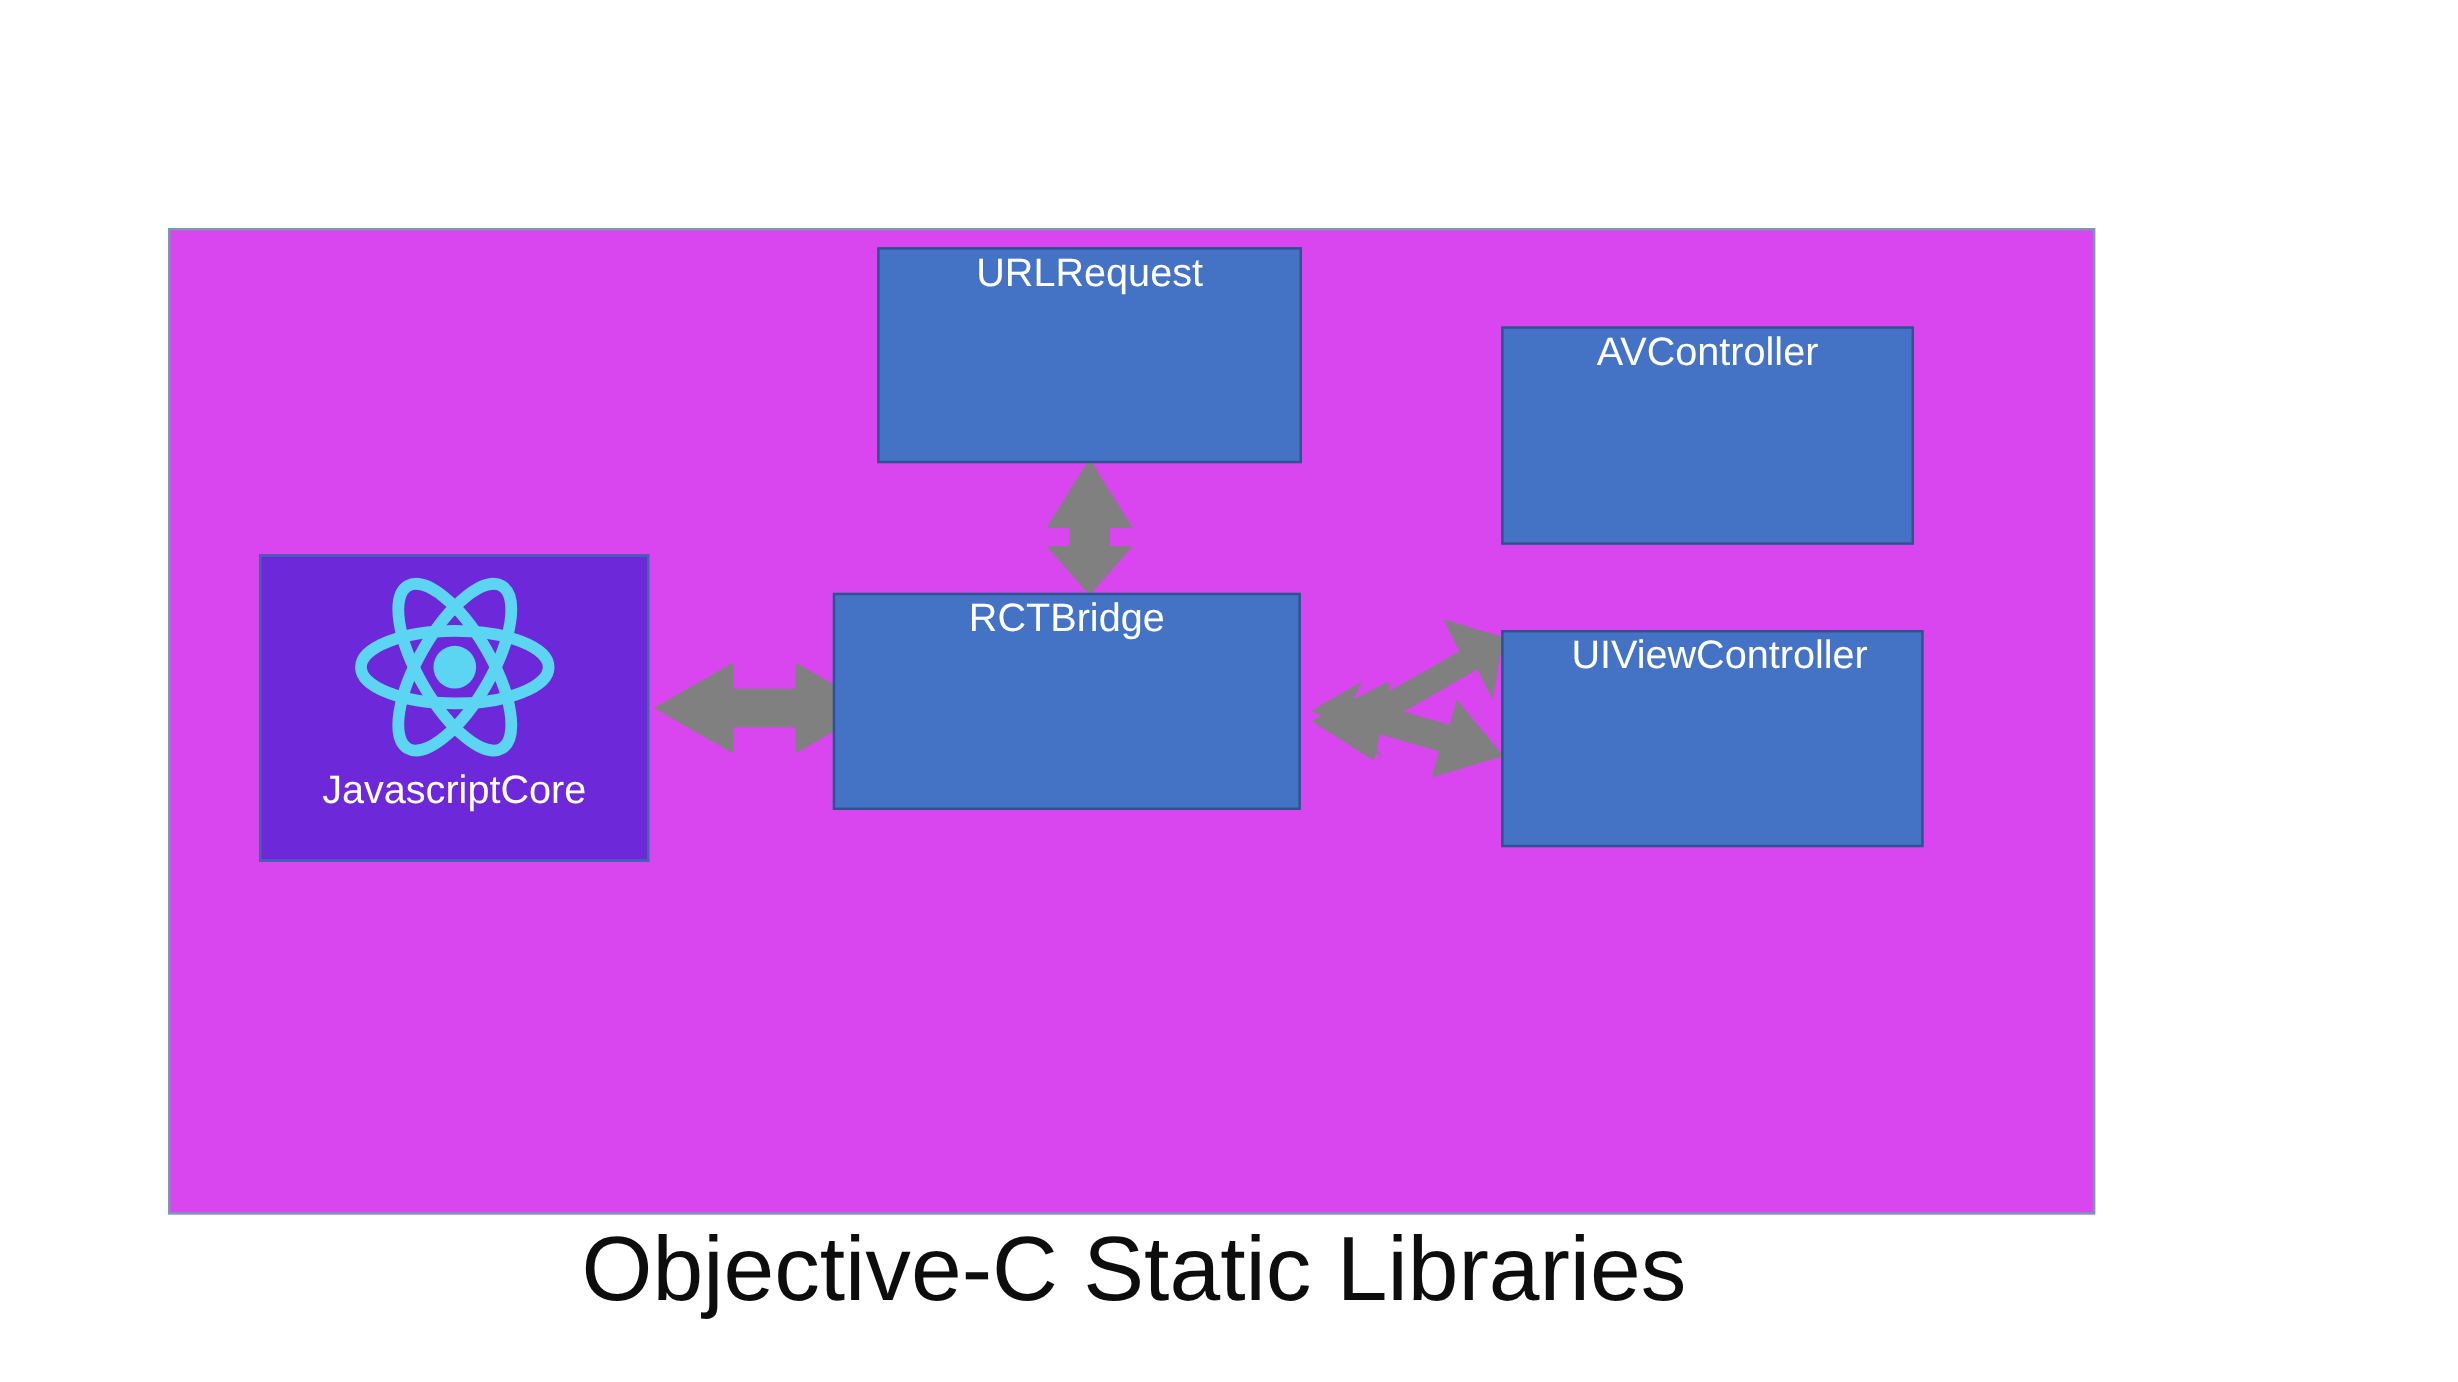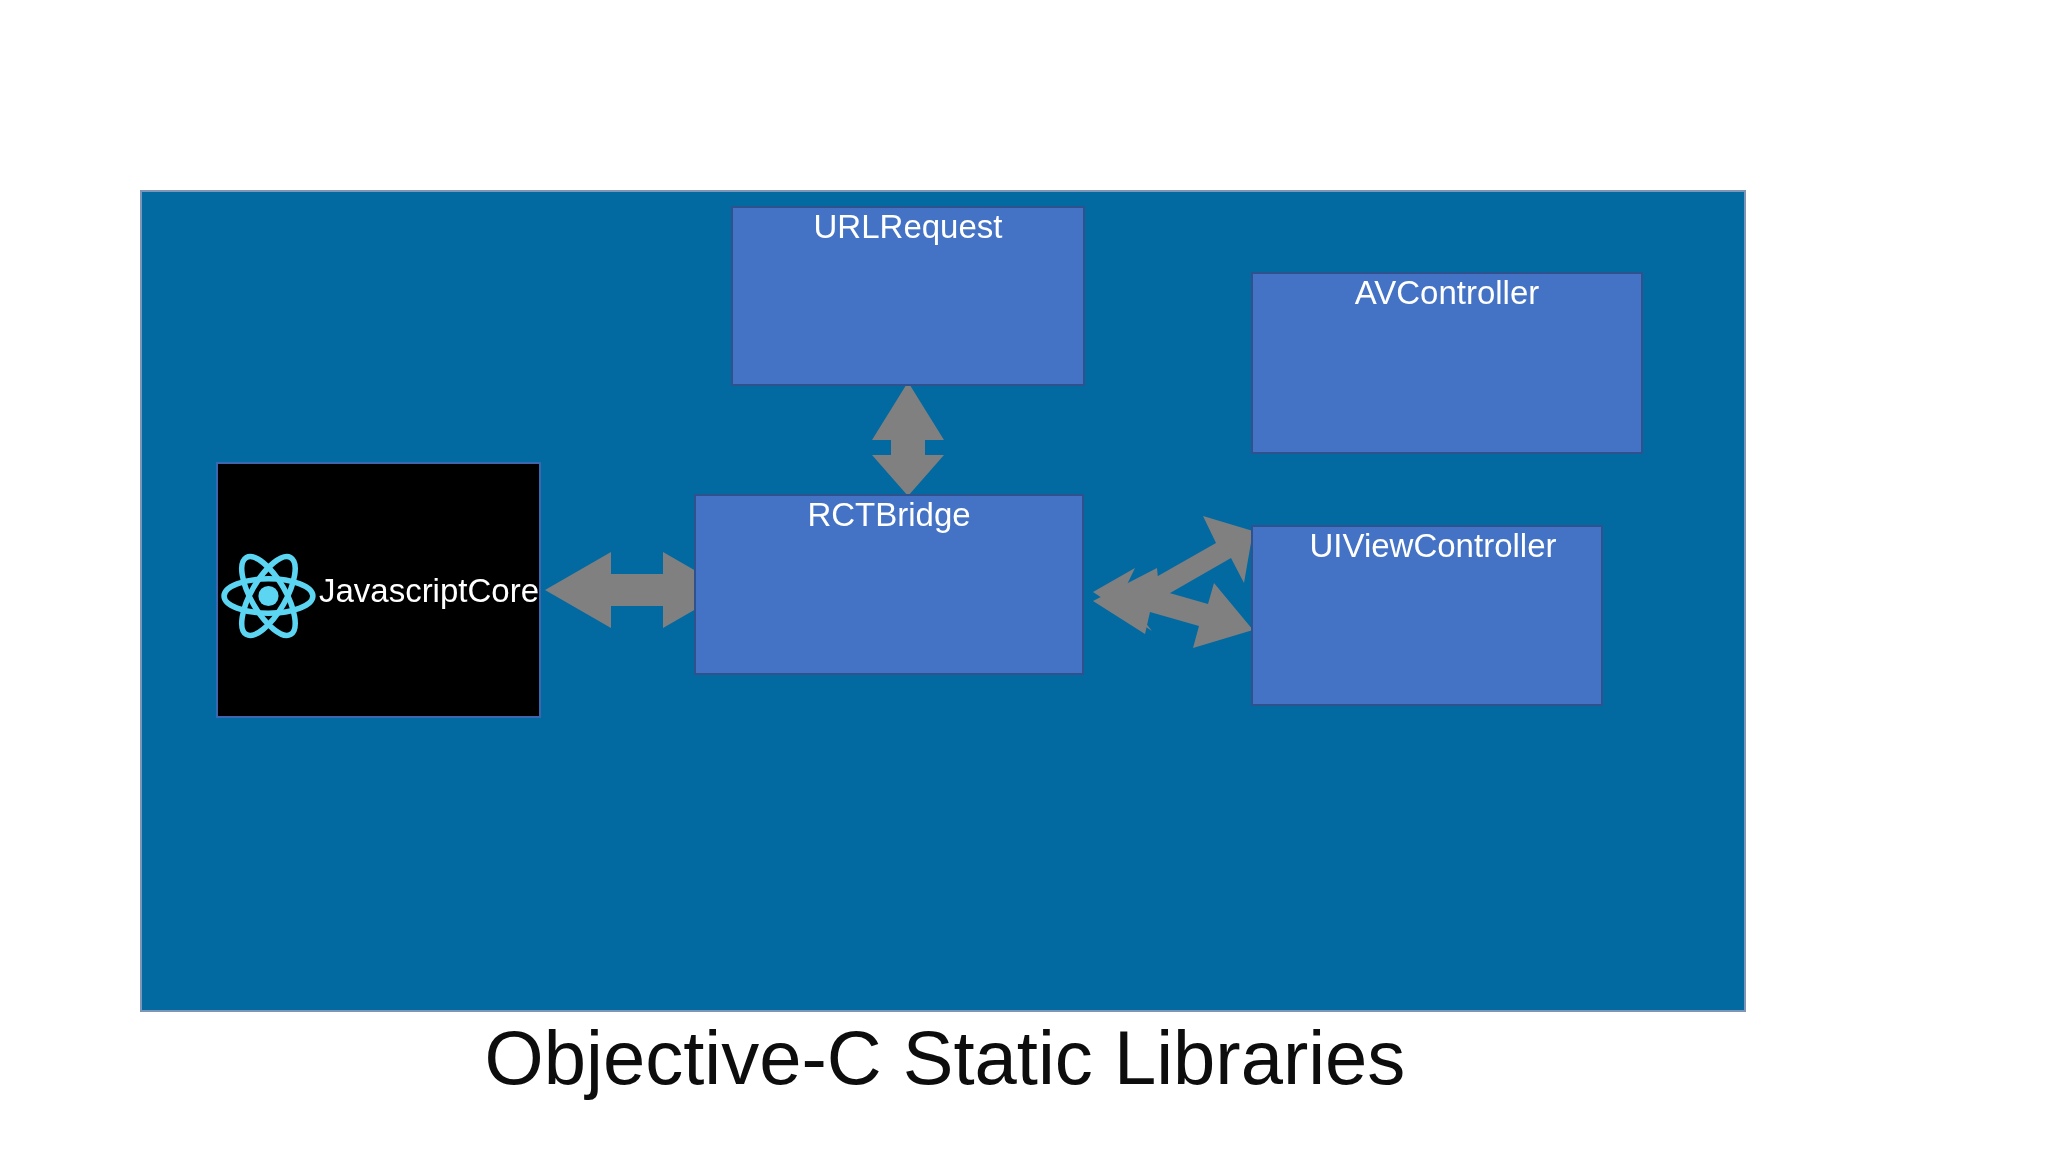--- a/index.html
+++ b/index.html
@@ -36,21 +36,21 @@
     letter-spacing: 0.2px;
   }
 
   
   #app-container {
     position: absolute;
     left: 140px;
     top: 190px;
     width: 1606px;
     height: 822px;
-    background: #0369a1;
+    background: #d946ef;
     border: 2px solid #7d95b6;
     box-sizing: border-box;
   }
 
   
   #container-caption {
     position: absolute;
     left: 0;
     top: 820px;
     width: 1606px;
@@ -85,43 +85,43 @@
   }
   #node-rctbridge {
     left: 694px;
     top: 494px;
     width: 390px;
     height: 181px;
   }
   #node-avcontroller {
     left: 1251px;
     top: 272px;
-    width: 392px;
+    width: 344px;
     height: 182px;
   }
   #node-uiviewcontroller {
     left: 1251px;
     top: 525px;
     width: 352px;
     height: 181px;
     padding-left: 12px;
   }
 
   
   #node-javascriptcore {
     position: absolute;
     left: 216px;
     top: 462px;
     width: 325px;
     height: 256px;
-    background: #000000;
+    background: #6d28d9;
     border: 2px solid #3b66b0;
     box-sizing: border-box;
     display: flex;
-    flex-direction: row;
+    flex-direction: column;
     align-items: center;
     justify-content: flex-start;
     overflow: hidden;
   }
   #react-logo-wrap {
     margin-top: 12px;
     width: 178px;
     height: 160px;
     display: block;
   }

